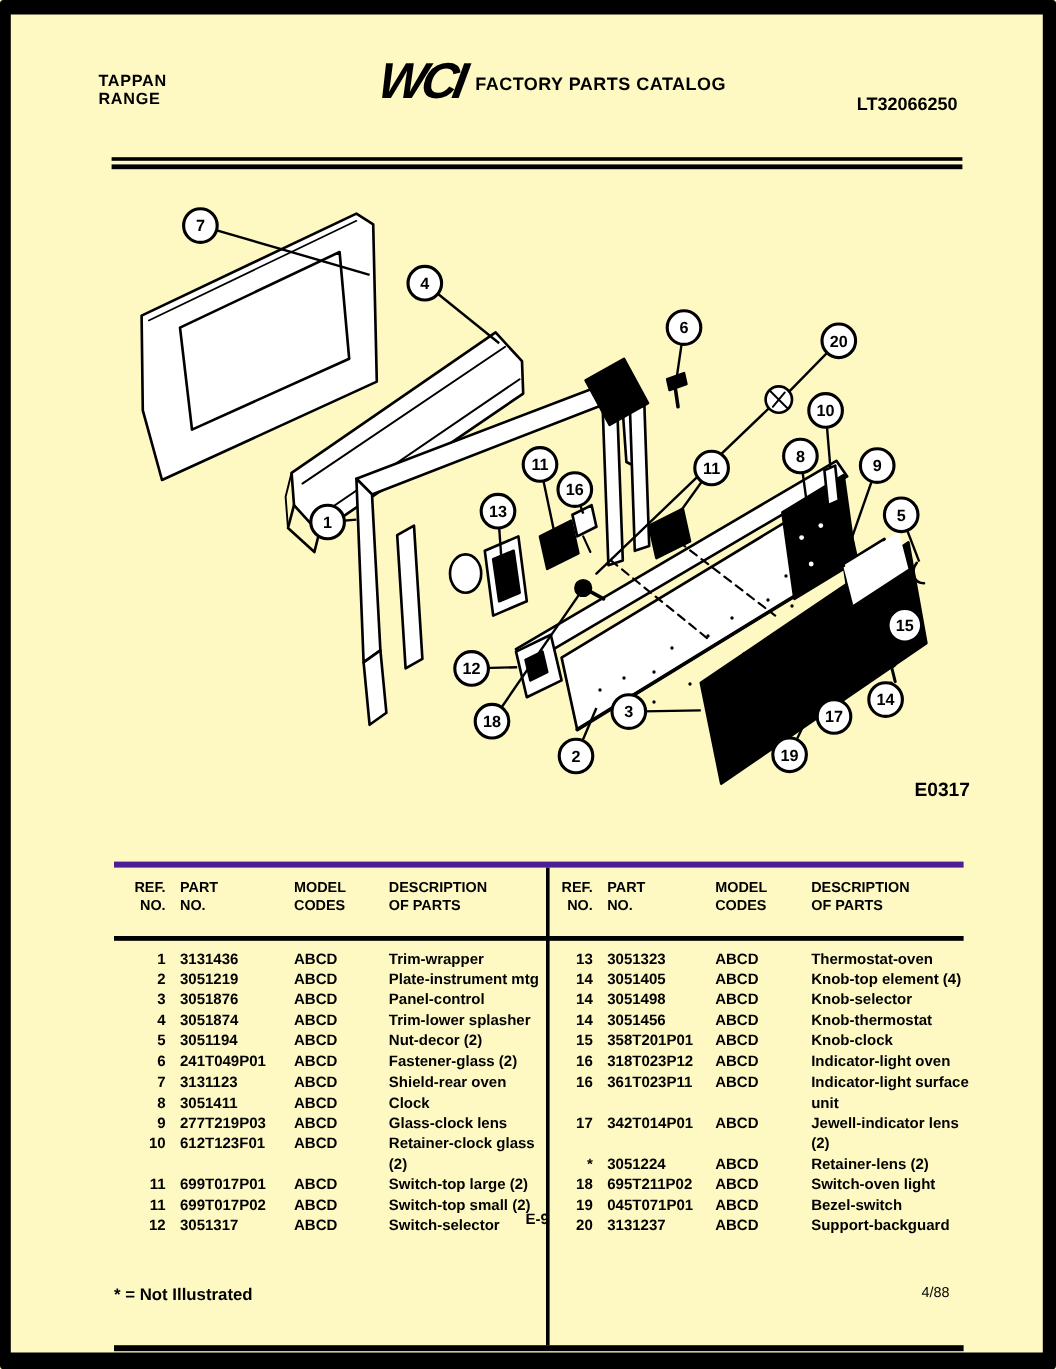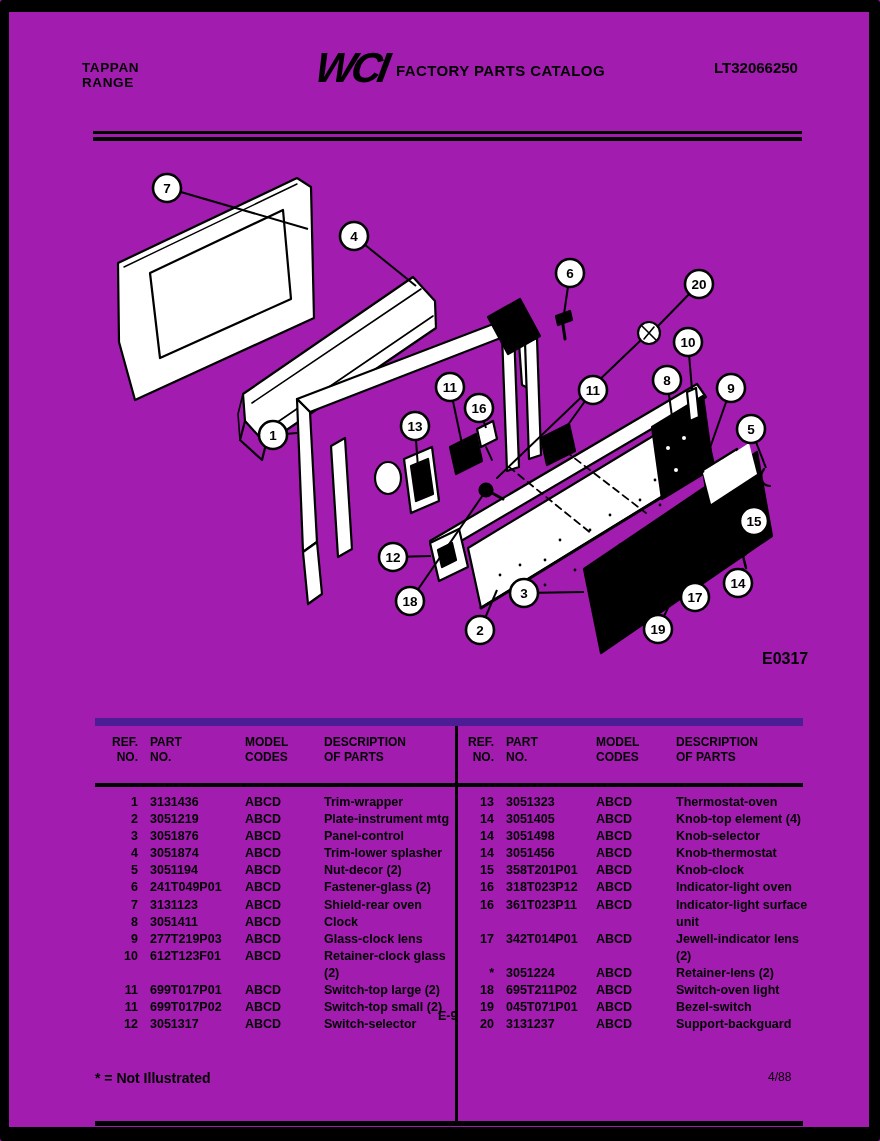--- a/index.html
+++ b/index.html
@@ -1,37 +1,37 @@
 <!DOCTYPE html>
 <html><head>
 <meta charset="utf-8">
 <style>
   html,body{margin:0;padding:0;background:#e8e8e8}
-  .page{position:relative;width:880px;height:1141px;background:#a21caf;overflow:hidden;
+  .page{position:relative;width:880px;height:1141px;background:#fef9c3;overflow:hidden;
         font-family:"Liberation Sans",sans-serif;color:#000}
   .border-frame{position:absolute;inset:0;border:solid #000;border-width:12px 11px 14px 9px;
         border-radius:3px;pointer-events:none;z-index:50}
   
   .hdr-brand{position:absolute;left:82px;top:60px;font-size:13.5px;font-weight:900;
         line-height:15px;letter-spacing:.6px;z-index:3}
   .hdr-logo{position:absolute;left:316px;top:44px;font-size:42px;font-weight:900;font-style:italic;
         letter-spacing:-4px;transform:skewX(-10deg);z-index:3}
   .hdr-title{position:absolute;left:396px;top:62px;font-size:15px;font-weight:700;letter-spacing:.4px;z-index:3}
-  .hdr-pub{position:absolute;left:714px;top:59px;font-size:15px;font-weight:900;z-index:3}
+  .hdr-pub{position:absolute;left:714px;top:79px;font-size:15px;font-weight:900;z-index:3}
   .rule1{position:absolute;left:93px;top:131px;width:709px;height:3px;background:#000;z-index:3}
   .rule2{position:absolute;left:93px;top:137px;width:709px;height:4px;background:#000;z-index:3}
   
   svg.diagram{position:absolute;left:0;top:0;z-index:1}
   svg text{font-family:"Liberation Sans",sans-serif}
   .diagcode{position:absolute;left:762px;top:650px;font-size:16px;font-weight:900;z-index:3}
   .lotline{position:absolute;left:95px;top:668px;display:flex;gap:37px;font-size:13px;
         font-weight:900;white-space:nowrap;z-index:3}
   
   .ptable{position:absolute;left:95px;top:718px;width:708px;height:408px;z-index:2;box-sizing:border-box;
-        border-top:8px solid #4c1d95;border-bottom:5px solid #000}
+        border-top:5px solid #4c1d95;border-bottom:5px solid #000}
   .ptable .vdiv{position:absolute;left:360px;top:0;height:100%;width:3px;background:#000}
   .ptable .hrule{position:absolute;left:0;top:57px;width:100%;height:4px;background:#000}
   .half{position:absolute;top:0;height:100%}
   .half.l{left:13px;width:345px}
   .half.r{left:373px;width:328px}
   .thead{position:absolute;top:9px;display:flex;font-size:12px;font-weight:900;line-height:15px;width:100%}
   .rows{position:absolute;top:68px;width:100%;font-size:12.5px;font-weight:700;line-height:17.1px;white-space:nowrap}
   .prow{display:flex}
   .c-ref{width:30px;text-align:right;flex:none}
   .c-part{width:95px;margin-left:12px;flex:none}

